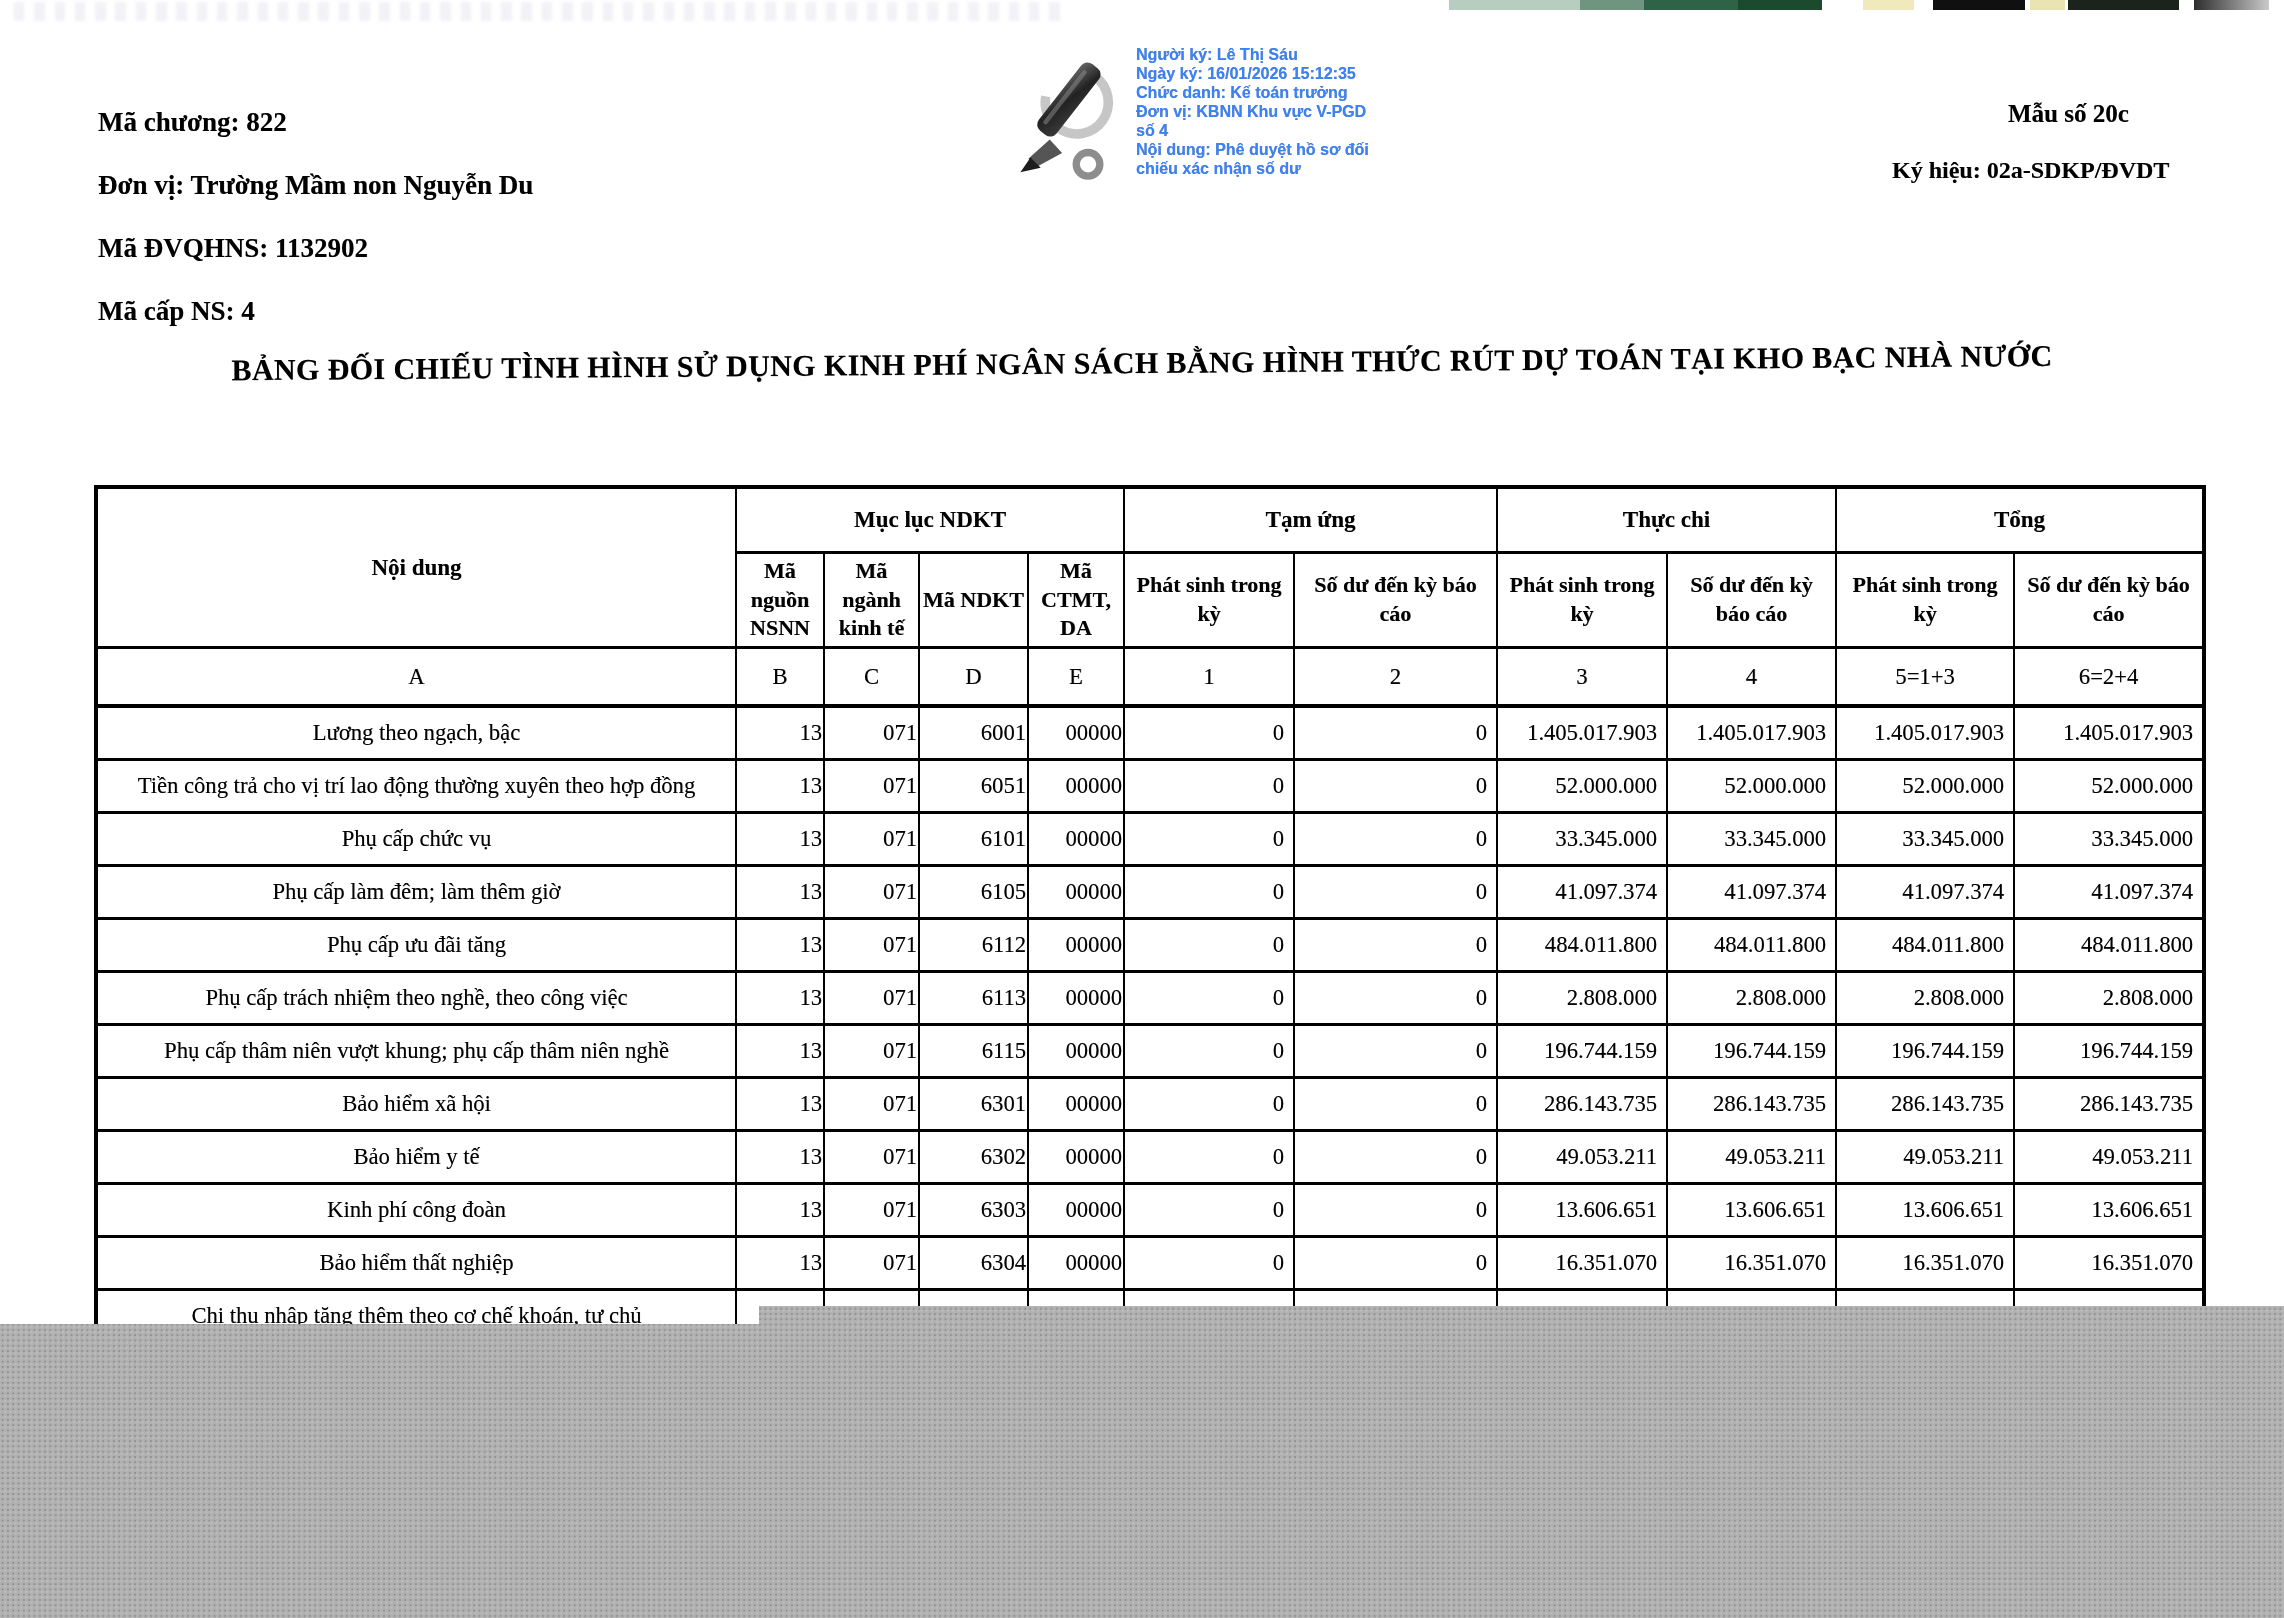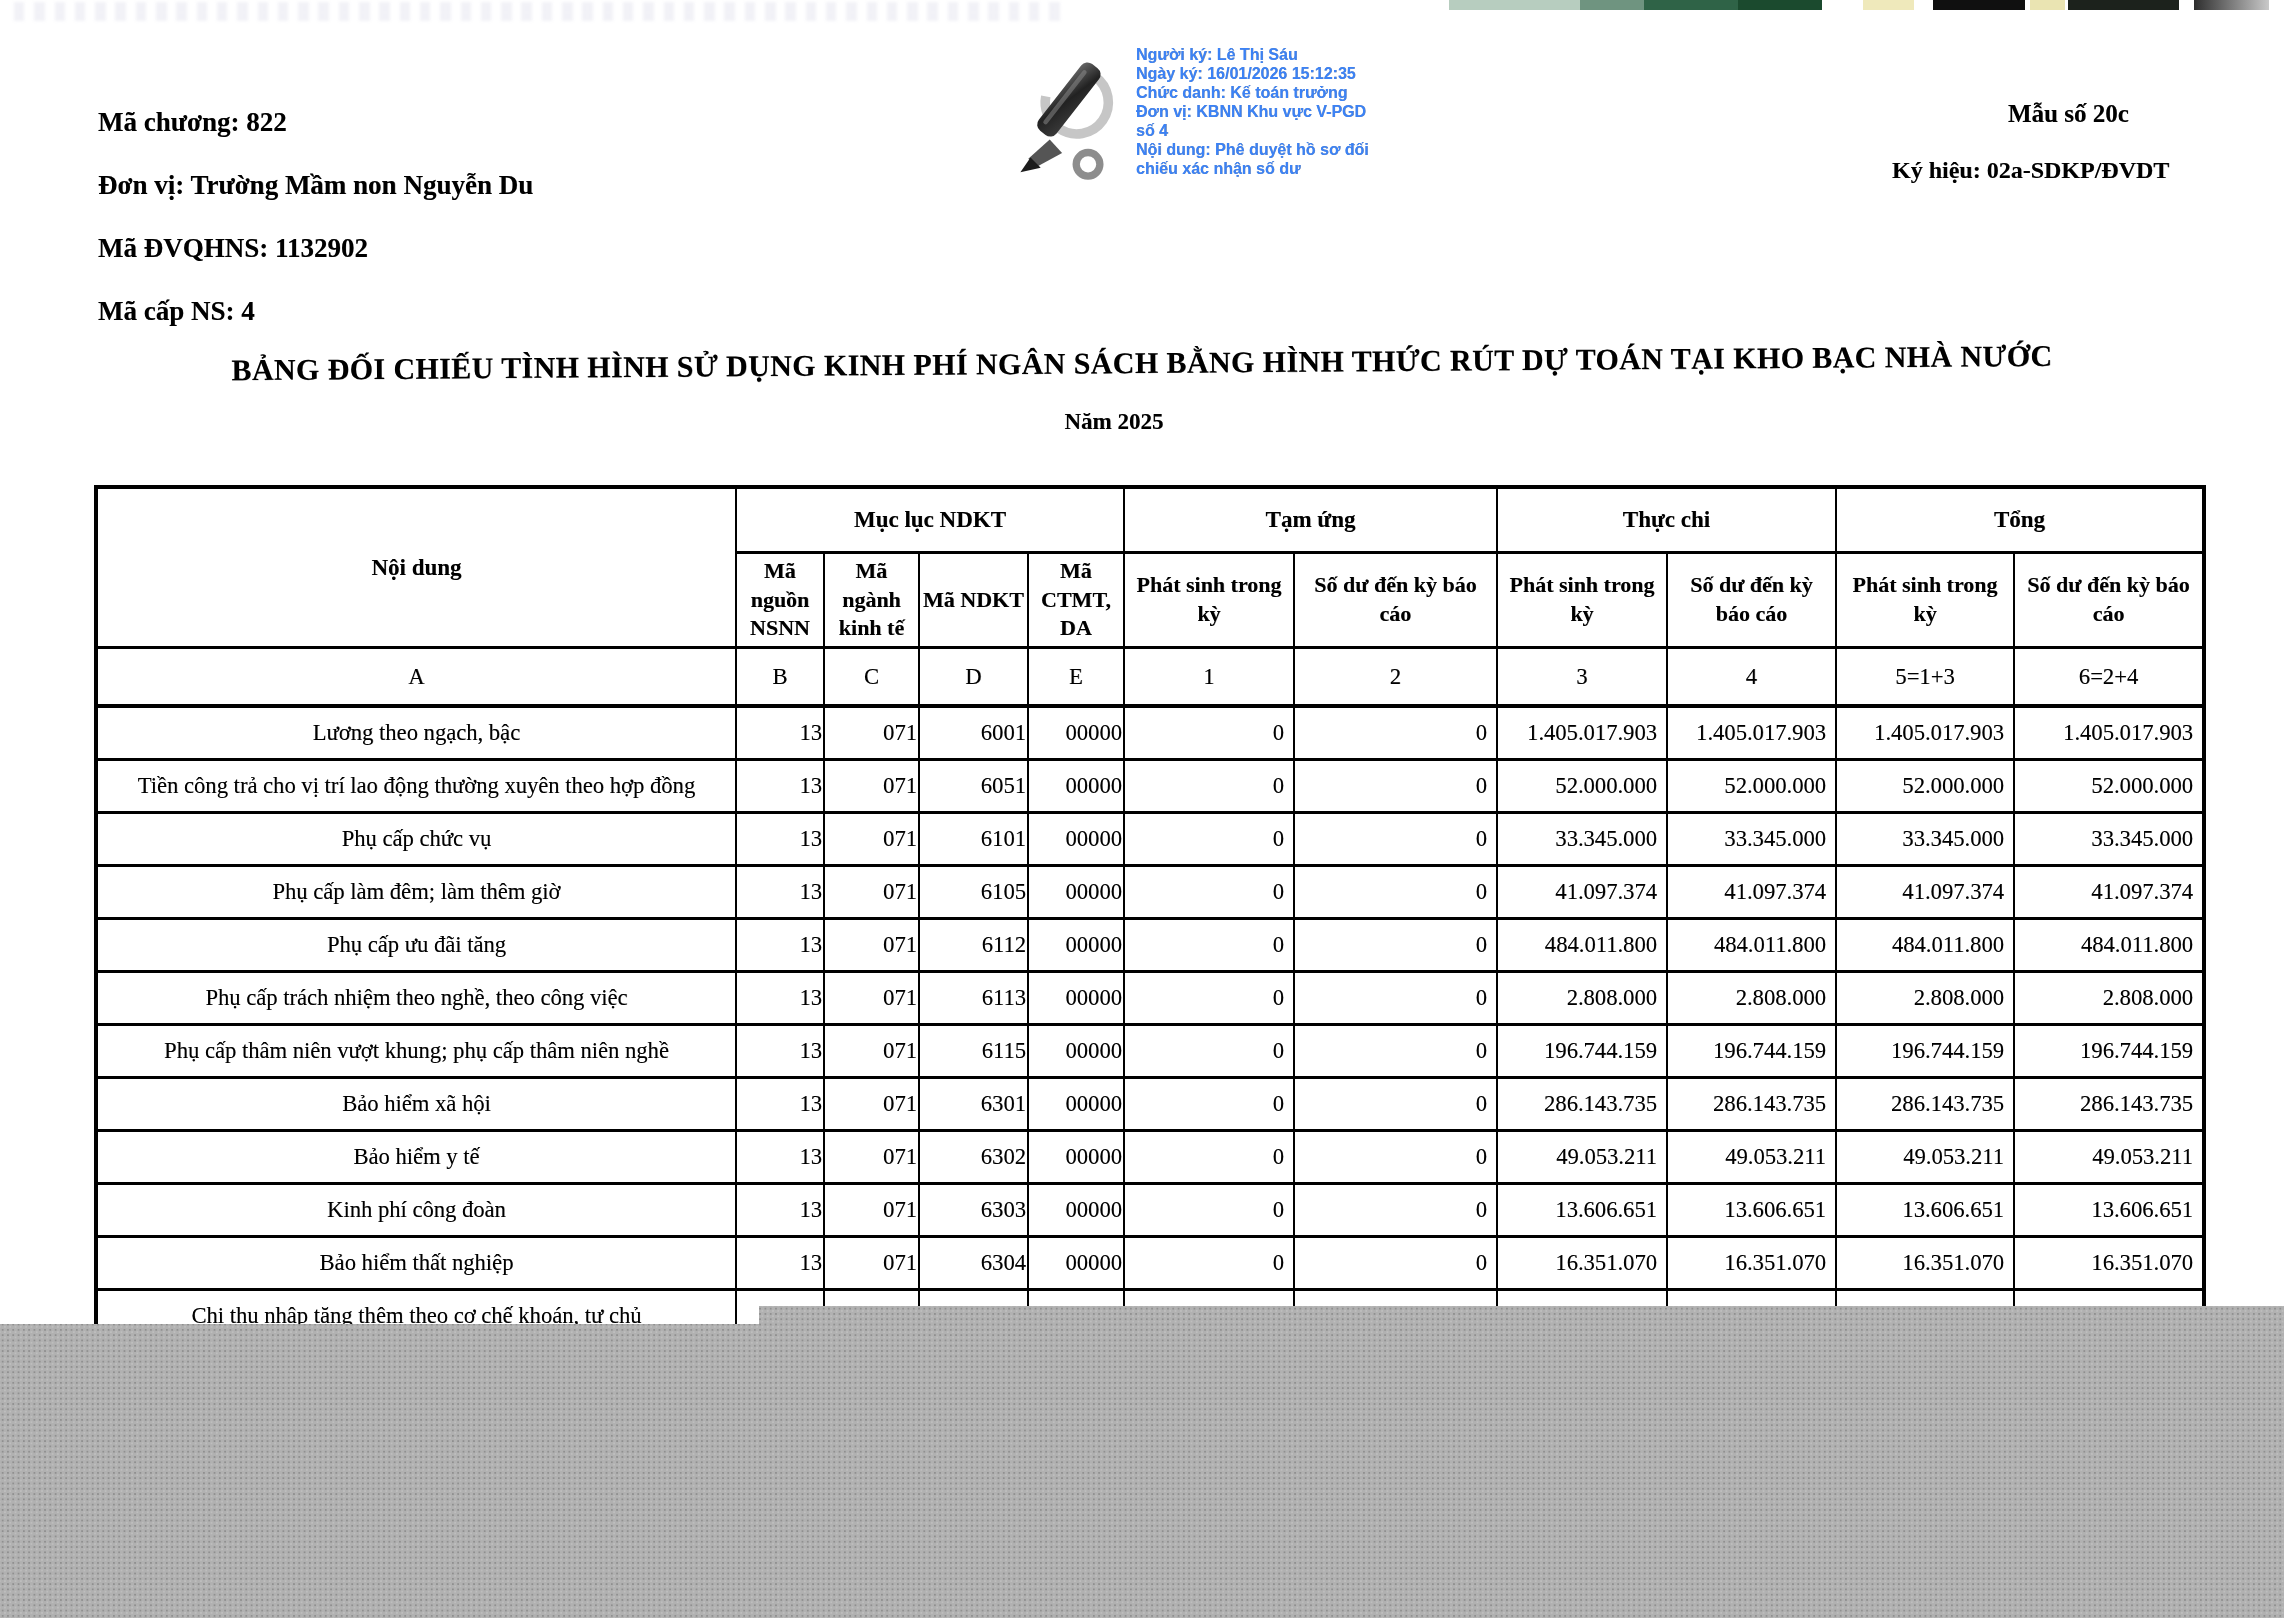--- a/index.html
+++ b/index.html
@@ -126,21 +126,20 @@
       <div>Ngày ký: 16/01/2026 15:12:35</div>
       <div>Chức danh: Kế toán trưởng</div>
       <div>Đơn vị: KBNN Khu vực V-PGD</div>
       <div>số 4</div>
       <div>Nội dung: Phê duyệt hồ sơ đối</div>
       <div>chiếu xác nhận số dư</div>
     </div>
   </div>
 
   <div class="doc-title">BẢNG ĐỐI CHIẾU TÌNH HÌNH SỬ DỤNG KINH PHÍ NGÂN SÁCH BẰNG HÌNH THỨC RÚT DỰ TOÁN TẠI KHO BẠC NHÀ NƯỚC</div>
-  <div class="doc-subtitle">Năm 2025</div>
 
   <div class="tbl-wrap">
     <table class="main">
       <colgroup>
         <col style="width:640px">
           <col style="width:88px">
           <col style="width:95px">
         <col style="width:109px">
           <col style="width:96px">
           <col style="width:170px">

